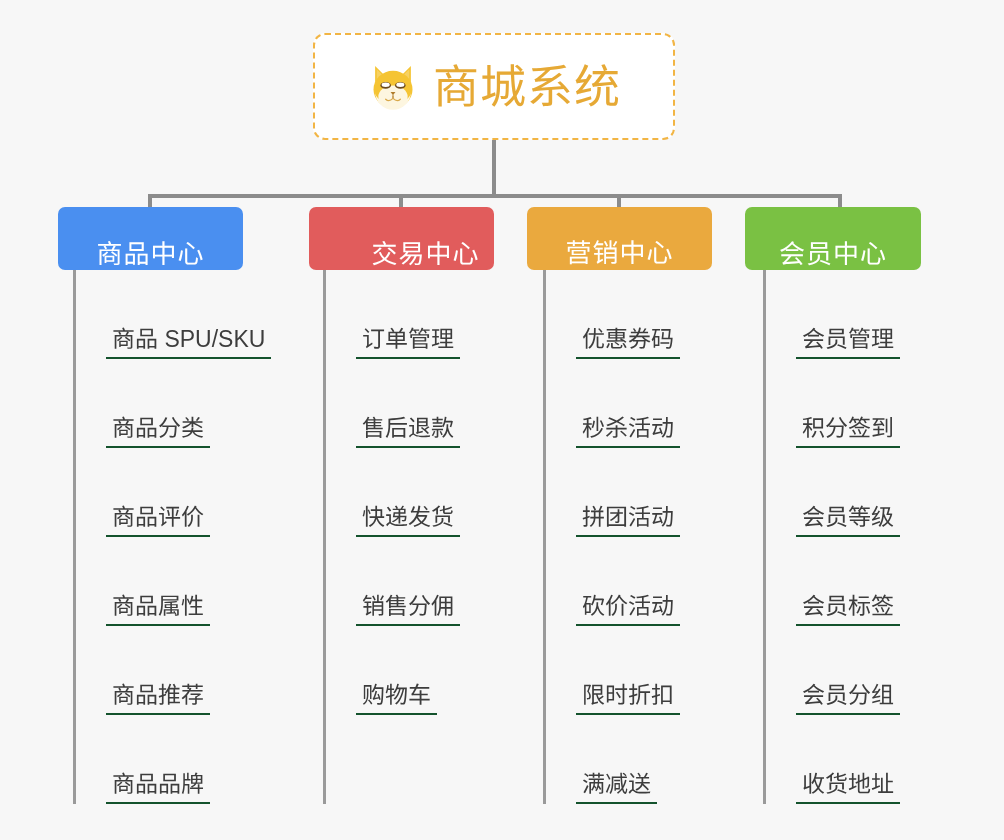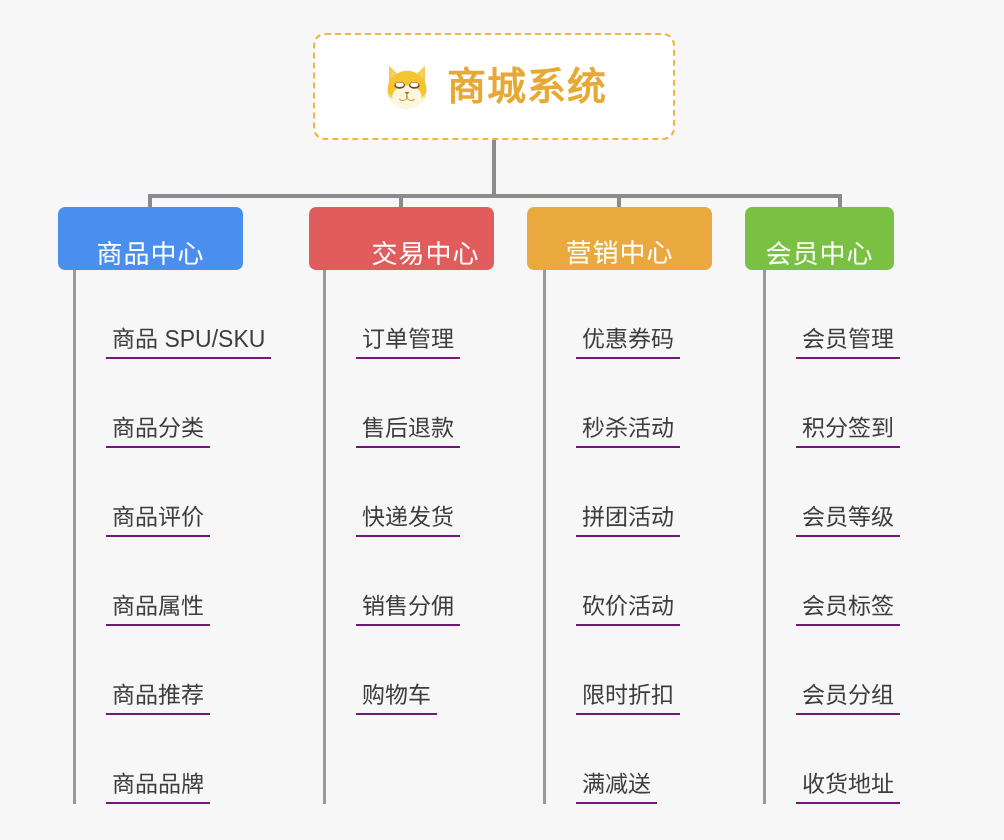--- a/index.html
+++ b/index.html
@@ -36,26 +36,25 @@
     justify-content: center;
     gap: 14px;
   }
   .root-icon {
     width: 52px;
     height: 52px;
     flex: 0 0 auto;
     display: block;
   }
   .root-title {
-    font-size: 39px;
+    font-size: 46px;
     line-height: 1;
     color: #e6a935;
     letter-spacing: 1px;
     white-space: nowrap;
-    font-weight: bold;
   }
 
   
   .conn {
     position: absolute;
     background: #8c8c8c;
   }
   .conn-v-root {
     left: 492px;
     top: 140px;
@@ -89,21 +88,21 @@
     align-items: flex-end;
     justify-content: center;
     color: #ffffff;
     font-size: 26px;
     letter-spacing: 1px;
     white-space: nowrap;
   }
   .cat-0 { left: 58px;  width: 185px; }
   .cat-1 { left: 309px; width: 185px; }
   .cat-2 { left: 527px; width: 185px; font-family: Liberation Mono, monospace; }
-  .cat-3 { left: 745px; width: 149px; }
+  .cat-3 { left: 745px; width: 176px; }
 
   
   .branch {
     position: absolute;
     top: 270px;
   }
   .branch-0 { left: 73px; }
   .branch-1 { left: 323px; }
   .branch-2 { left: 543px; }
   .branch-3 { left: 763px; }
@@ -122,21 +121,21 @@
     align-items: flex-end;
   }
   .leaf-label {
     display: inline-block;
     margin-left: 33px;
     padding: 0 6px 5px 6px;
     font-size: 23px;
     line-height: 1.1;
     color: #3d3d3d;
     white-space: nowrap;
-    border-bottom: 2px solid #701a75;
+    border-bottom: 2px solid #14532d;
   }
 </style>
 </head>
 <body style="background: rgb(247, 247, 247);">
 
 <div id="canvas">
 
   <div class="root-node" style="border-color: rgb(242, 181, 68); background: rgb(255, 255, 255);">
     <svg class="root-icon" viewBox="0 0 64 64">
       <path d="M10 6 L10 26 L22 18 Z" fill="#f5c433"></path>

